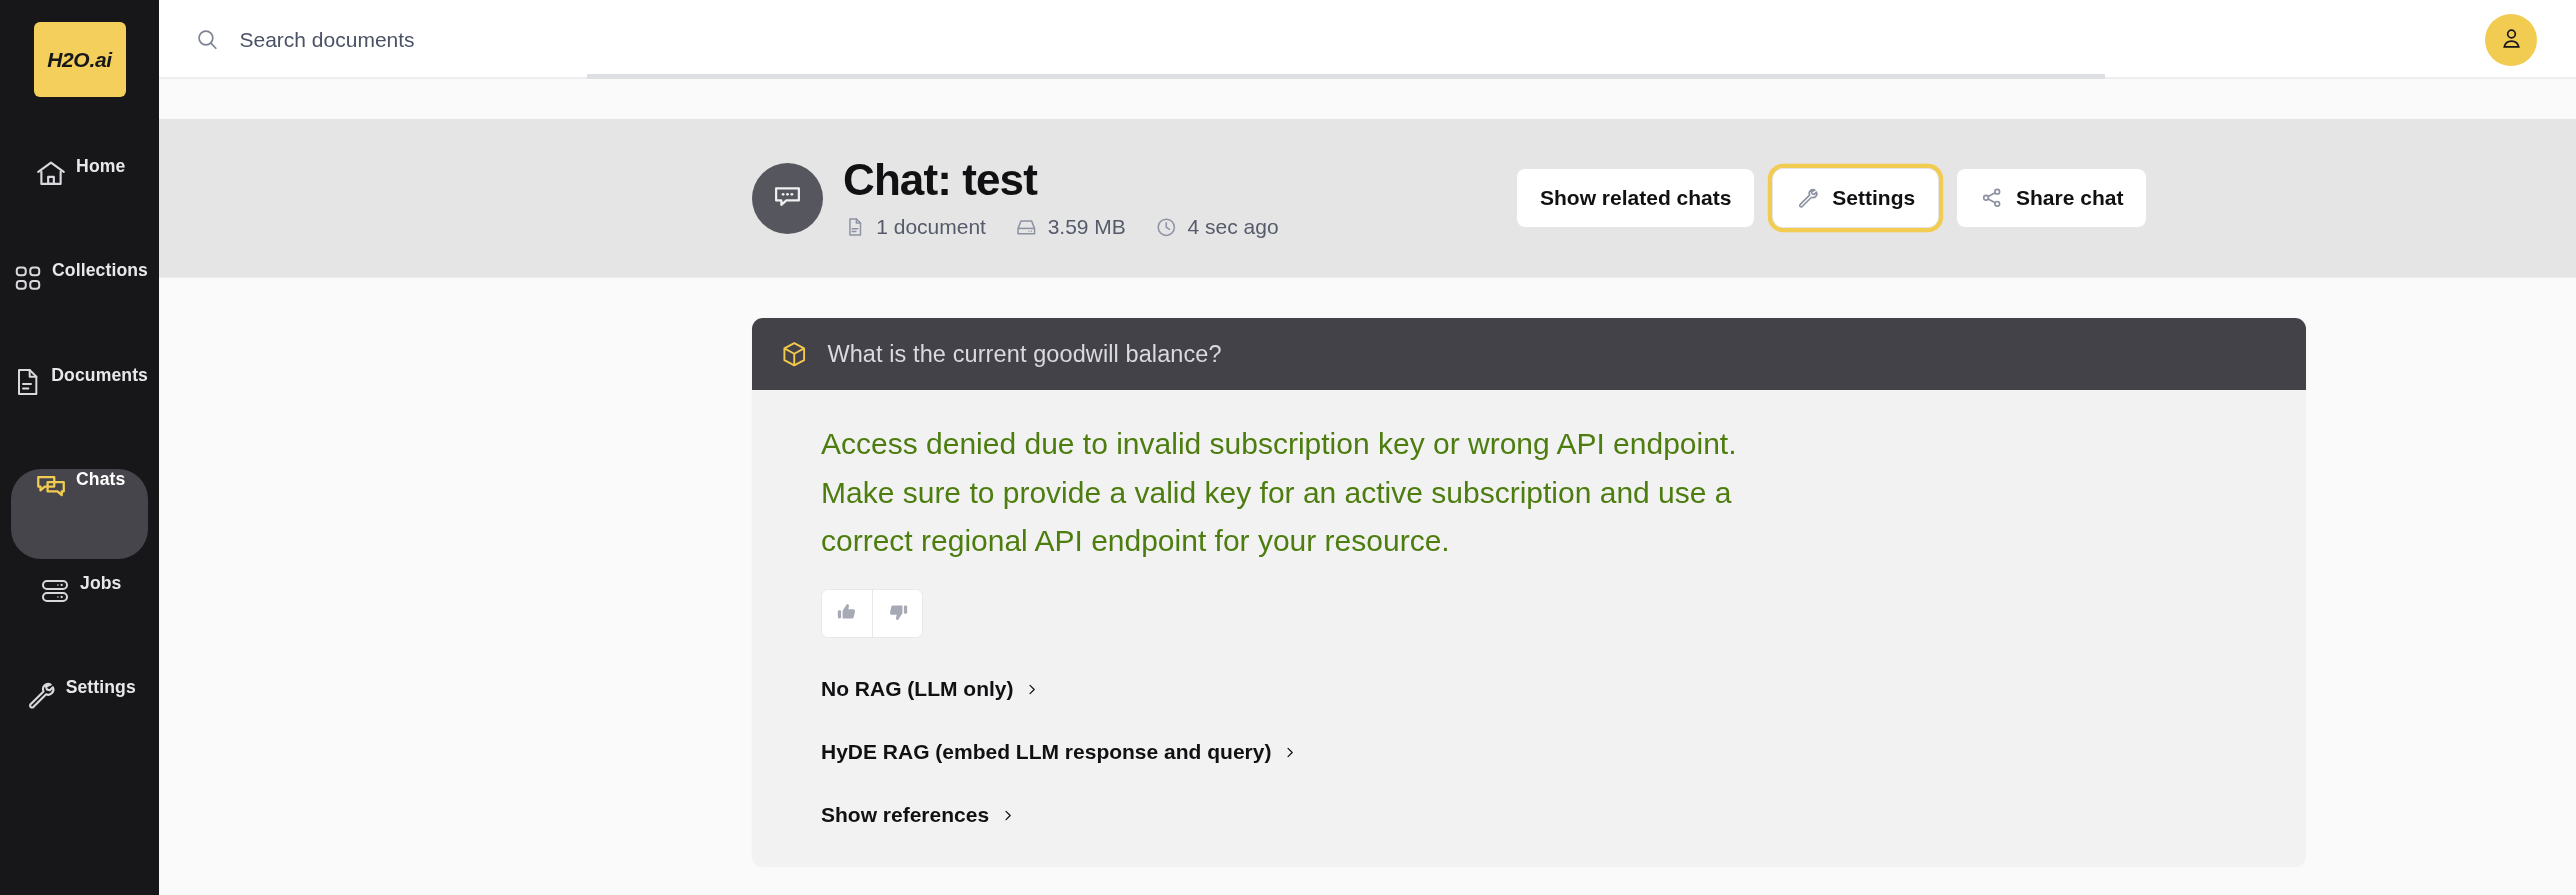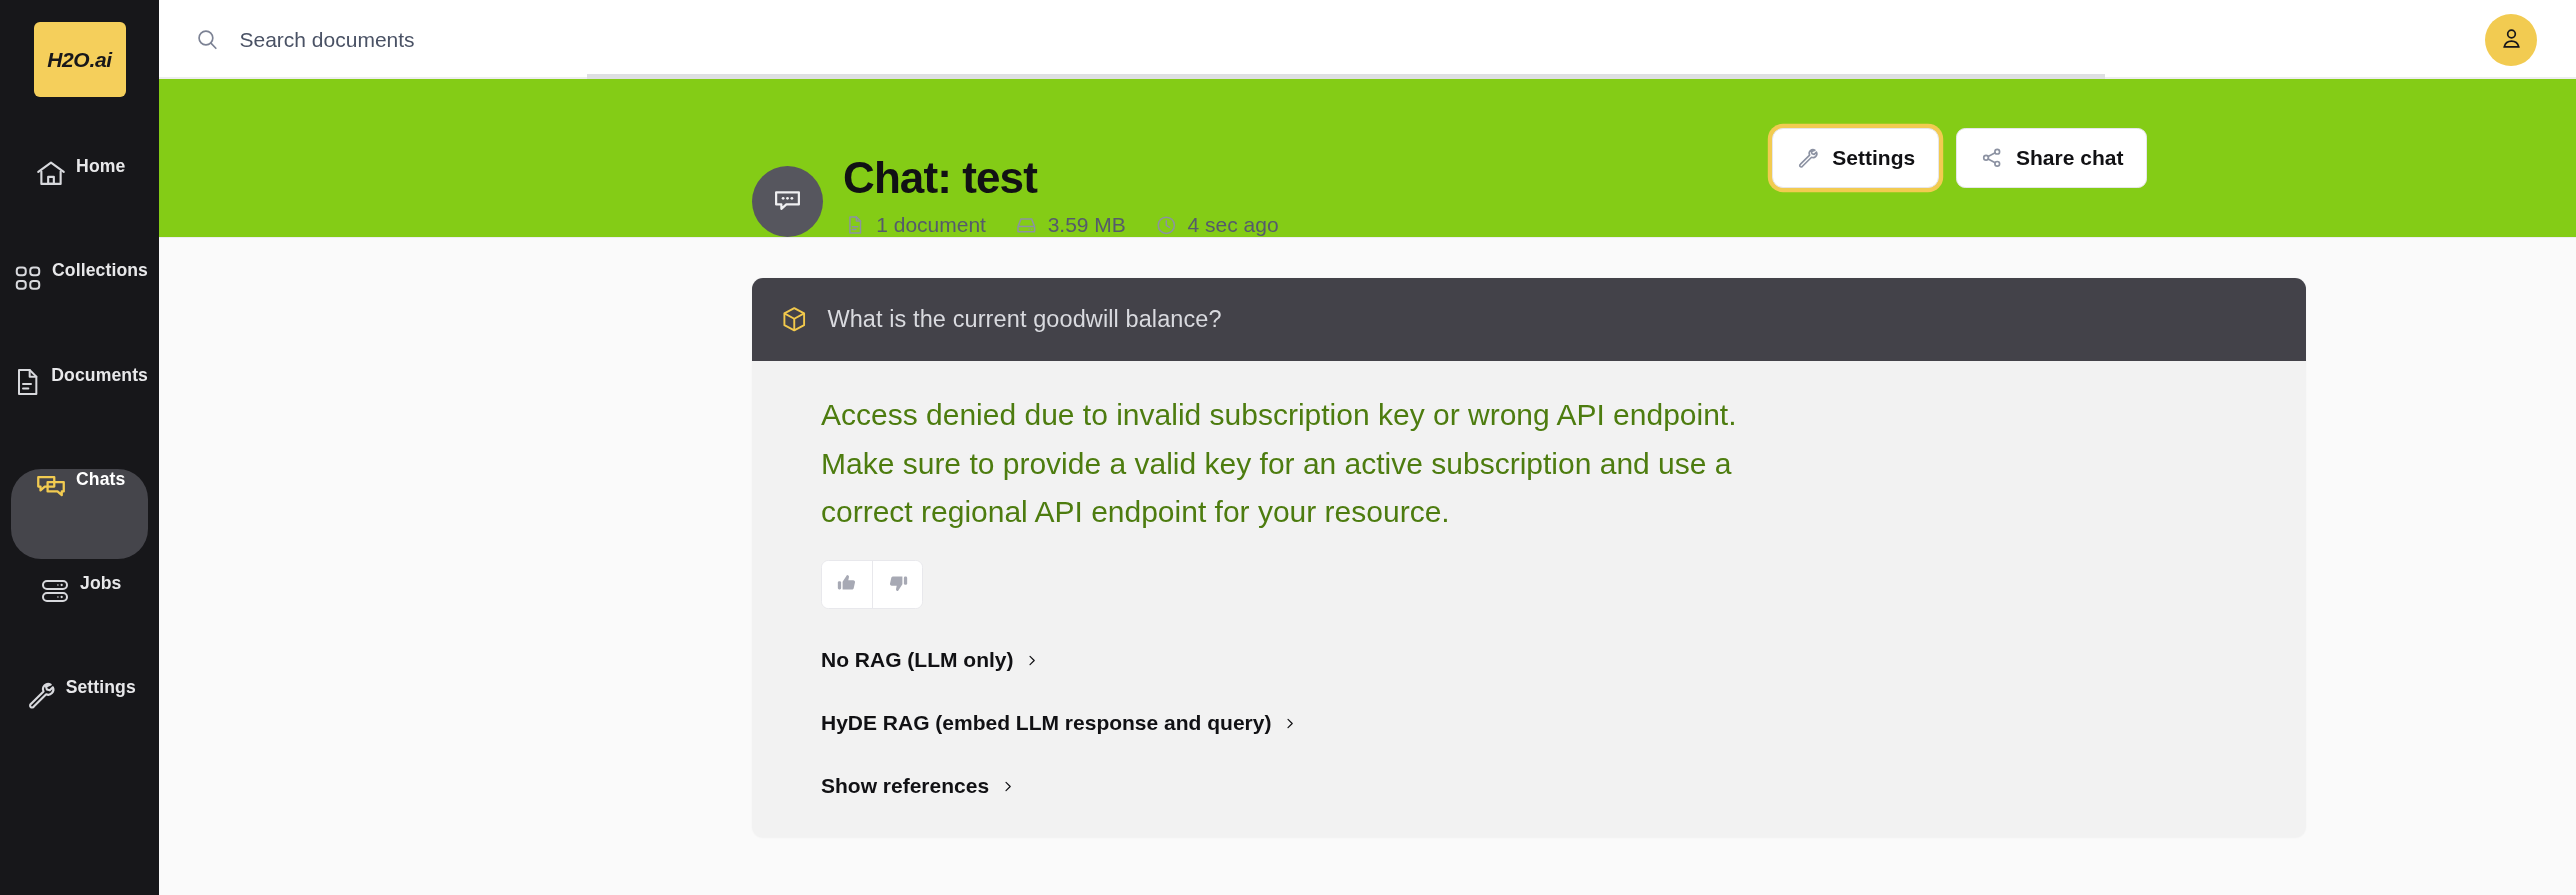--- a/index.html
+++ b/index.html
@@ -146,26 +146,27 @@
     width: 1518px;
     bottom: 0;
     height: 5px;
     background: #DEDFE2;
   }
 
   
   .chat-header {
     height: 159px;
     min-height: 159px;
-    background: #84cc16;
-    display: flex;
-    align-items: flex-end;
+    background: #e5e5e5;
+    display: flex;
+    align-items: center;
     padding: 0 0 0 593px;
     position: relative;
     border-bottom: 1.7px solid #EDEDEF;
+    margin-top: 40px;
   }
 
   .chat-avatar {
     width: 71px;
     height: 71px;
     border-radius: 50%;
     background: #56565E;
     display: flex;
     align-items: center;
     justify-content: center;
@@ -238,21 +239,21 @@
   .msg-card {
     width: 1554px;
     border-radius: 11px;
     overflow: hidden;
     background: #F2F2F2;
     box-shadow: 0 0.8px 1.7px rgba(0,0,0,0.04);
   }
 
   .q-bar {
     background: #434249;
-    height: 83px;
+    height: 72px;
     display: flex;
     align-items: center;
     padding-left: 27px;
     gap: 18.4px;
   }
   .q-icon { width: 30px; height: 30px; display:flex; align-items:center; justify-content:center; }
   .q-text {
     font-size: 23.5px;
     color: #D9DADF;
     font-weight: 400;
@@ -451,20 +452,23 @@
                 <circle cx="12" cy="12" r="8.6"></circle>
                   <path d="M12 7.2V12l3.4 2.1"></path>
               </svg>
             </span>
             <span>4 sec ago</span>
           </div>
         </div>
       </div>
 
       <div class="header-actions">
+        <button class="hbtn">
+          <span>Show related chats</span>
+        </button>
 
         <button class="hbtn hbtn-focus">
           <span class="hbtn-icon">
             <svg width="23.5" height="23.5" viewBox="0 0 24 24" fill="none" stroke="#8C92A2" stroke-width="1.7" stroke-linecap="round" stroke-linejoin="round">
               <path d="M19.3 4.2a3.9 3.9 0 0 0-5.4 5.1L4.6 18.6a1.5 1.5 0 1 0 2 2.1l9.3-9.2a3.9 3.9 0 0 0 5-5.3l-2.3 2.3-2.2-.6-.6-2.2z"></path>
             </svg>
           </span>
           <span>Settings</span>
         </button>
 

